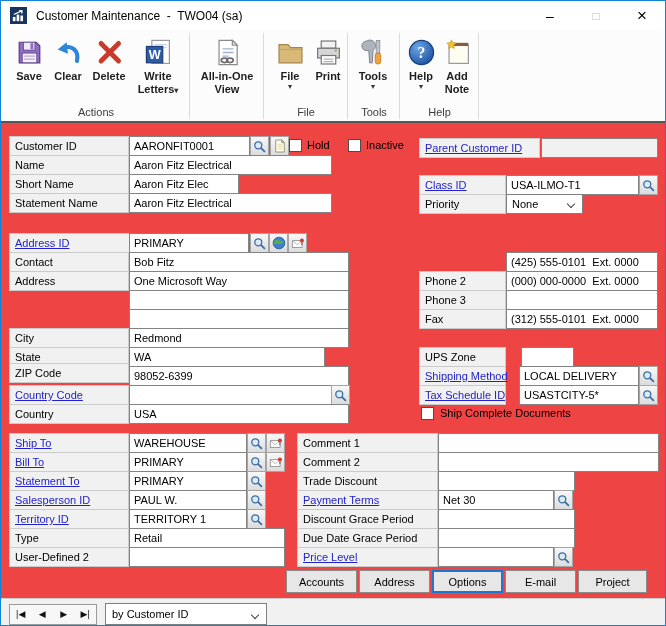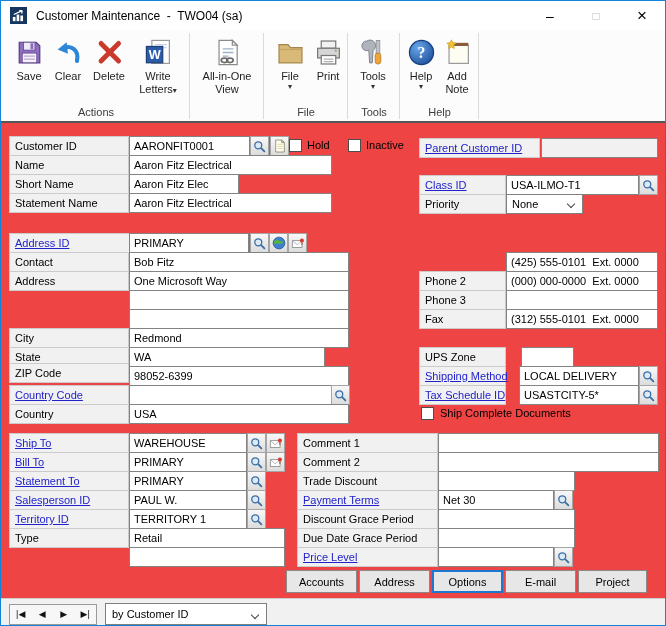--- a/index.html
+++ b/index.html
@@ -13,21 +13,21 @@
   .title { margin-left:9px; font-size:12px; white-space:pre; }
   .winbtns { position:absolute; right:0; top:0; height:29px; display:flex; }
   .winbtn { width:46px; height:29px; display:flex; align-items:center; justify-content:center; font-size:14px; cursor:pointer; }
   .winbtn.max { color:#c0c0c0; font-size:12px; }
   .winbtn.close { font-size:17px; }
 
   
   .toolbar { position:absolute; left:0; top:29px; width:100%; height:93px; background:#fcfcfc; border-bottom:2px solid #565656; }
   .tb-btn { position:absolute; top:8px; text-align:center; cursor:pointer; }
   .tb-btn svg.ico { display:block; margin:0 auto 3px; width:29px; height:29px; }
-  .tb-label { font-size:11px; color:#1e1e1e; line-height:13px; }
+  .tb-label { font-size:11px; color:#1e1e1e; line-height:13px;font-weight:bold; }
   .dd { font-size:8px; color:#333; }
   .dd-below { font-size:8px; color:#333; line-height:8px; }
   .tb-group-label { position:absolute; top:76px; font-size:11px; color:#3d3d3d; text-align:center; }
   .tb-sep { position:absolute; top:3px; width:1px; height:86px; background:#dadada; }
 
   
   .lbl { position:absolute; height:20px; line-height:18px; padding-left:5px; border:1px solid #cbcbcb; background:#f1f1f1; white-space:pre; }
   .lbl.link { color:#2222cc; text-decoration:underline; cursor:pointer; }
   .fld { position:absolute; height:20px; line-height:18px; padding:0 4px; background:#fff; border:1px solid #838383; white-space:pre; overflow:hidden; }
   .fld.dim { background:#f1f1f1; }
@@ -366,20 +366,21 @@
   <div class="fld" style="left:128px;top:508px;width:118px">TERRITORY 1</div>
   <div class="ibtn" style="left:246px;top:508px">
     <svg width="13" height="13" viewBox="0 0 16 16">
         <circle cx="6.5" cy="6.5" r="4.3" fill="#dce9f7" stroke="#3a6ea5" stroke-width="1.6"></circle>
         <line x1="10" y1="10" x2="14" y2="14" stroke="#3a6ea5" stroke-width="2.2" stroke-linecap="round"></line>
       </svg>
   </div>
 
   <div class="lbl" style="left:8px;top:527px;width:120px">Type</div>
   <div class="fld" style="left:128px;top:527px;width:156px">Retail</div>
+  <div class="lbl" style="left:8px;top:546px;width:120px">User-Defined 2</div>
   <div class="fld" style="left:128px;top:546px;width:156px"></div>
 
   <div class="lbl" style="left:296px;top:432px;width:141px">Comment 1</div>
   <div class="fld" style="left:437px;top:432px;width:221px"></div>
   <div class="lbl" style="left:296px;top:451px;width:141px">Comment 2</div>
   <div class="fld" style="left:437px;top:451px;width:221px"></div>
   <div class="lbl" style="left:296px;top:470px;width:141px">Trade Discount</div>
   <div class="fld" style="left:437px;top:470px;width:137px"></div>
   <div class="lbl link" style="left:296px;top:489px;width:141px">Payment Terms</div>
   <div class="fld" style="left:437px;top:489px;width:116px">Net 30</div>

